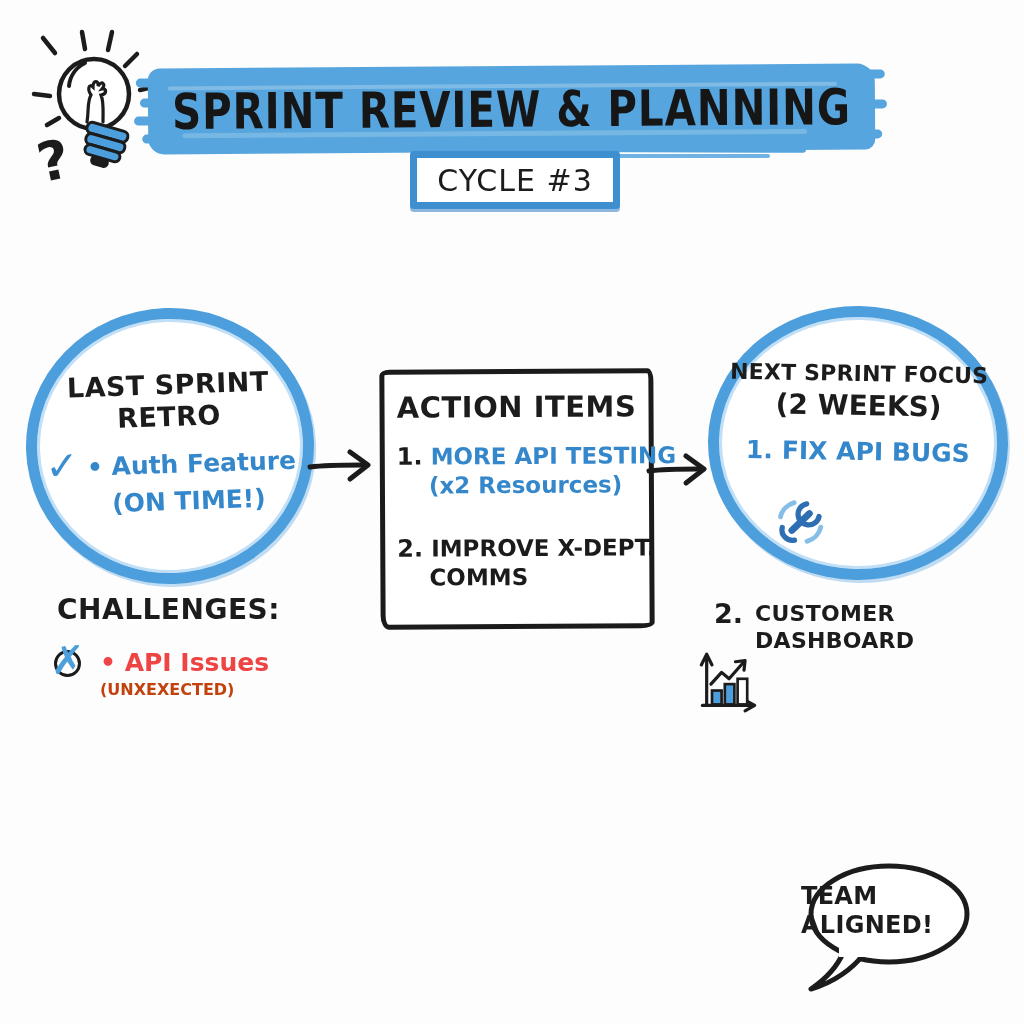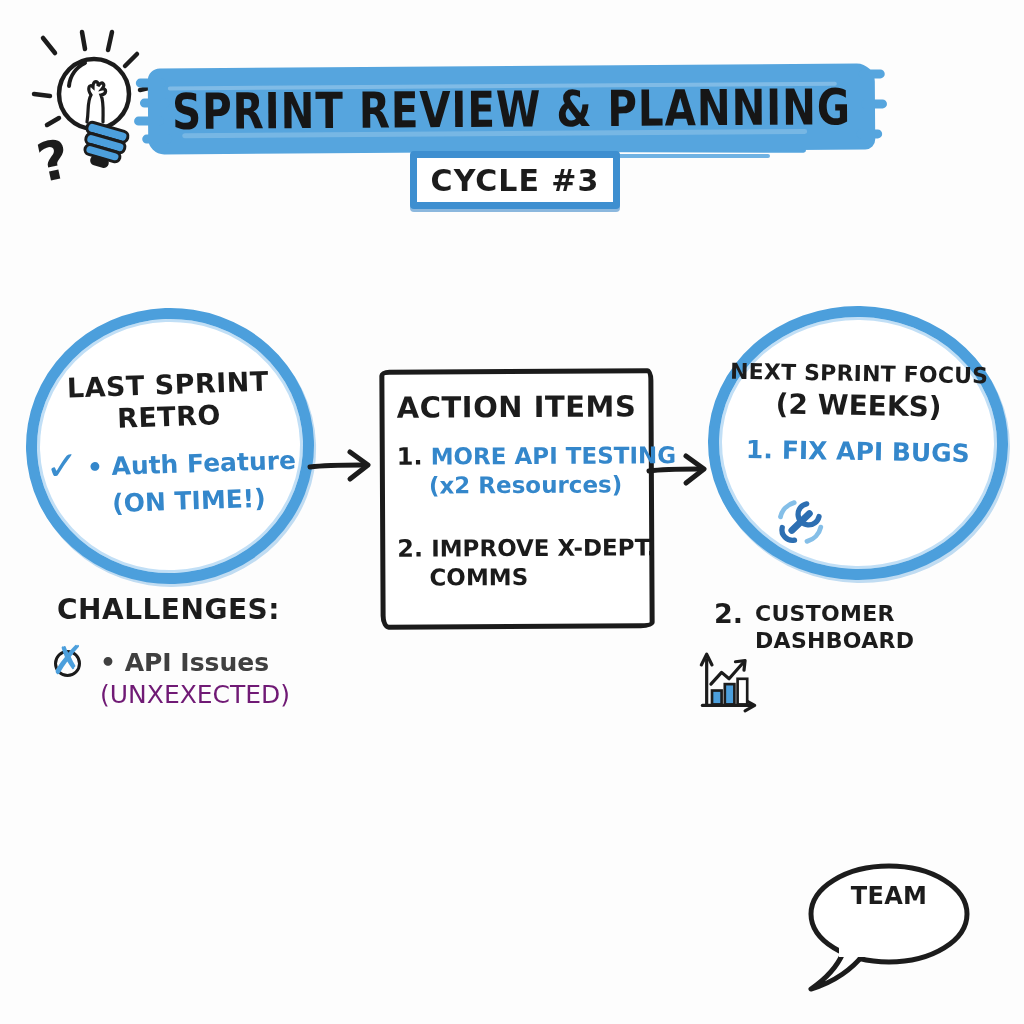--- a/index.html
+++ b/index.html
@@ -37,21 +37,21 @@
   .streak { background:#56A5DE; border-radius:3px; }
   .s1 { left:336px; top:147px; width:470px; height:5px; transform:rotate(.2deg); }
   .s2 { left:470px; top:154px; width:300px; height:4px; background:#6FB2E3; }
 
   .cycle-box {
     left:410px; top:151px; width:210px; height:58px; background:#fff;
     border:7px solid #3E8FD0; border-radius:4px;
     box-shadow:0 3px 0 rgba(47,127,196,.55);
     display:flex; align-items:center; justify-content:center;
   }
-  .cycle-box span { font-size:30px; font-weight:700; letter-spacing:1px; }
+  .cycle-box span { font-size:30px; font-weight:400; letter-spacing:1px; }
 
   
   .circle {
     border-radius:50%; border:11px solid #4C9FDC; background:#fff;
     text-align:center; box-shadow:inset 0 0 0 3px rgba(142,197,238,.55), 2px 3px 0 rgba(76,159,220,.35);
   }
   .left-circle  { left:26px;  top:308px; width:288px; height:276px; transform:rotate(-2deg); }
   .right-circle { left:708px; top:306px; width:300px; height:274px; transform:rotate(1deg); }
 
   .c-title { margin-top:50px; font-size:27px; font-weight:800; line-height:1.18; letter-spacing:.5px; }
@@ -78,32 +78,32 @@
   .ab-note { margin:2px 0 0 44px; font-size:23px; font-weight:800; }
   .ab-item.second { margin-top:36px; }
   .ink-text { color:#1b1b1b; font-weight:800; }
 
   
   .ch-heading { left:57px; top:593px; font-size:28px; font-weight:700; letter-spacing:.5px; }
   .ch-row { left:50px; top:642px; display:flex; gap:10px; align-items:center; }
   .xwrap { width:40px; height:40px; position:relative; flex:0 0 40px; }
   .xcircle { position:absolute; left:4px; top:8px; width:27px; height:27px; border:3.5px solid #1b1b1b; border-radius:50%; }
   .xglyph { position:absolute; left:1px; top:-5px; font-size:40px; font-weight:900; color:#4C9FDC; }
-  .ch-item { font-size:25px; font-weight:800; color:#404040; }
-  .ch-note { left:100px; top:680px; font-size:25px; font-weight:400; color:#701a75; }
+  .ch-item { font-size:25px; font-weight:800; color:#ef4444; }
+  .ch-note { left:100px; top:680px; font-size:16px; font-weight:700; color:#c2410c; }
 
   
   .cu-num { left:714px; top:598px; font-size:27px; font-weight:800; }
   .cu-lines { left:755px; top:601px; font-size:22px; font-weight:800; line-height:1.22; letter-spacing:.3px; }
   .chart-icon { left:696px; top:650px; width:64px; height:64px; }
 
   
   .bubble { left:801px; top:861px; width:176px; height:136px; }
   .bubble svg { position:absolute; left:0; top:0; }
-  .bubble-text { position:absolute; left:0; top:21px; width:100%; text-align:center;
+  .bubble-text { position:absolute; left:0; top:21px; width:100%; 
     font-size:24px; font-weight:900; line-height:1.22; letter-spacing:.3px; }
 
   .lightbulb { left:25px; top:22px; }
   .arrow1 { left:306px; top:446px; }
   .arrow2 { left:646px; top:450px; }
 </style>
 </head>
 <body>
 
 <div id="board">
@@ -222,16 +222,17 @@
   </svg>
 
   <div class="abs bubble">
     <svg width="176" height="136" viewBox="0 0 176 136">
       <ellipse cx="88" cy="53" rx="78" ry="48" fill="#ffffff" stroke="#1c1c1c" stroke-width="5"></ellipse>
       <path d="M42 92 C36 106 26 117 10 128 C34 121 52 107 62 94" fill="#ffffff" stroke="#1c1c1c" stroke-width="5" stroke-linejoin="round"></path>
       <rect x="38" y="84" width="30" height="12" fill="#ffffff"></rect>
     </svg>
     <div class="bubble-text">
       <div>TEAM</div>
+      <div>ALIGNED!</div>
     </div>
   </div>
 
 </div>
 
 </body></html>

